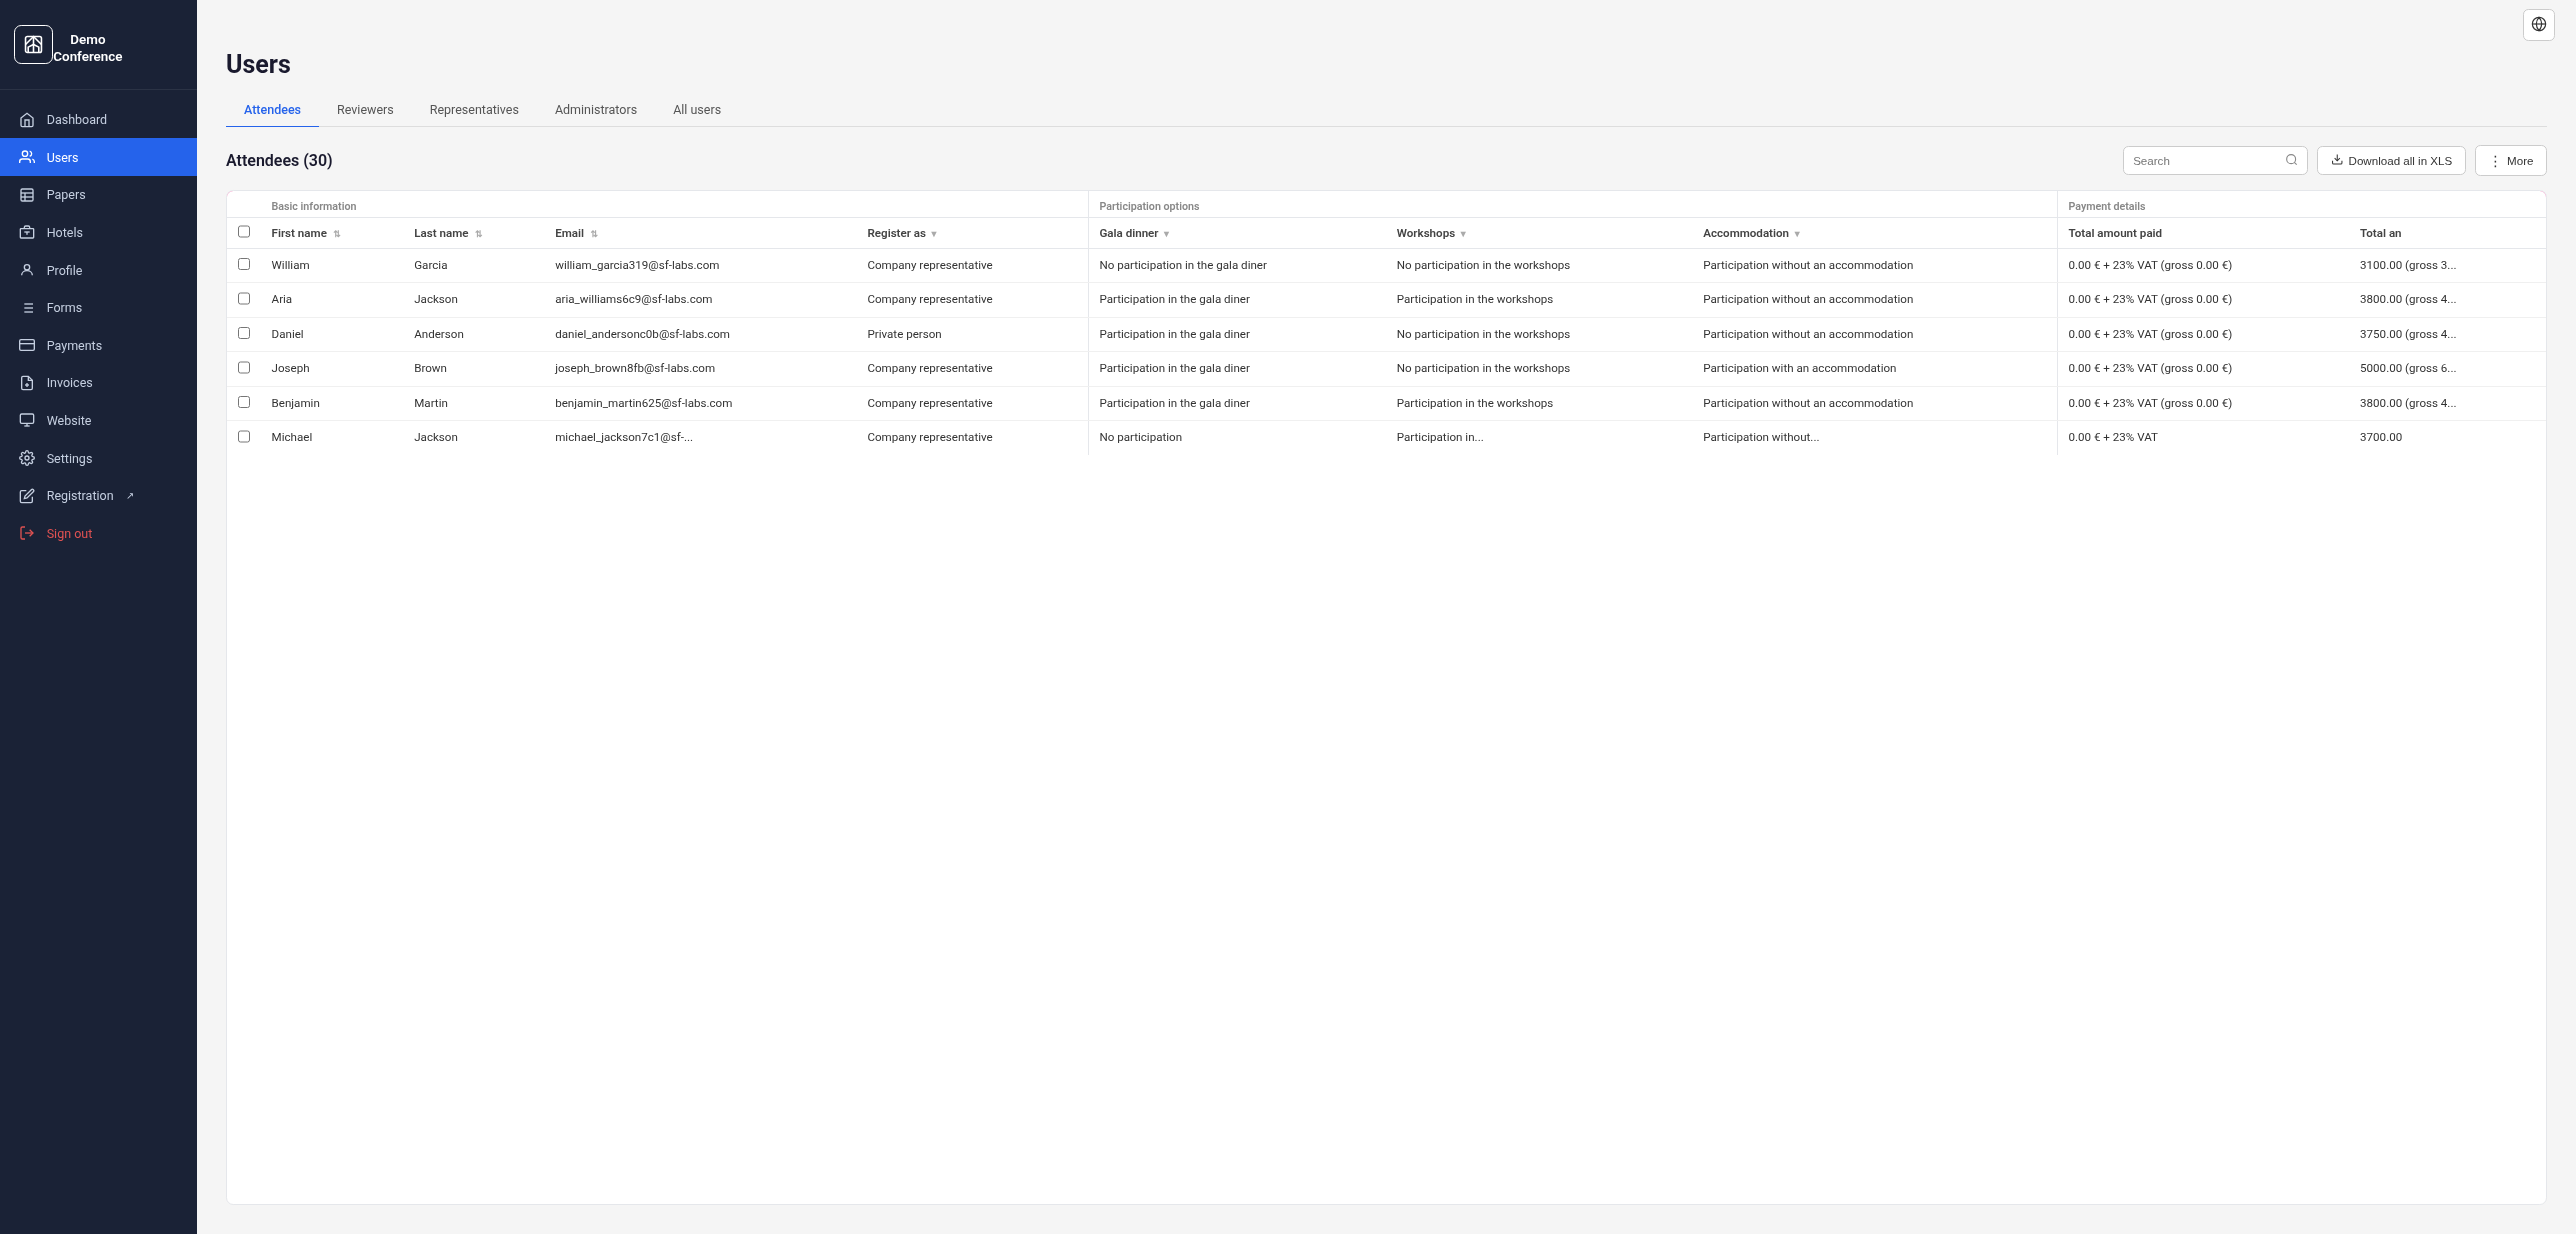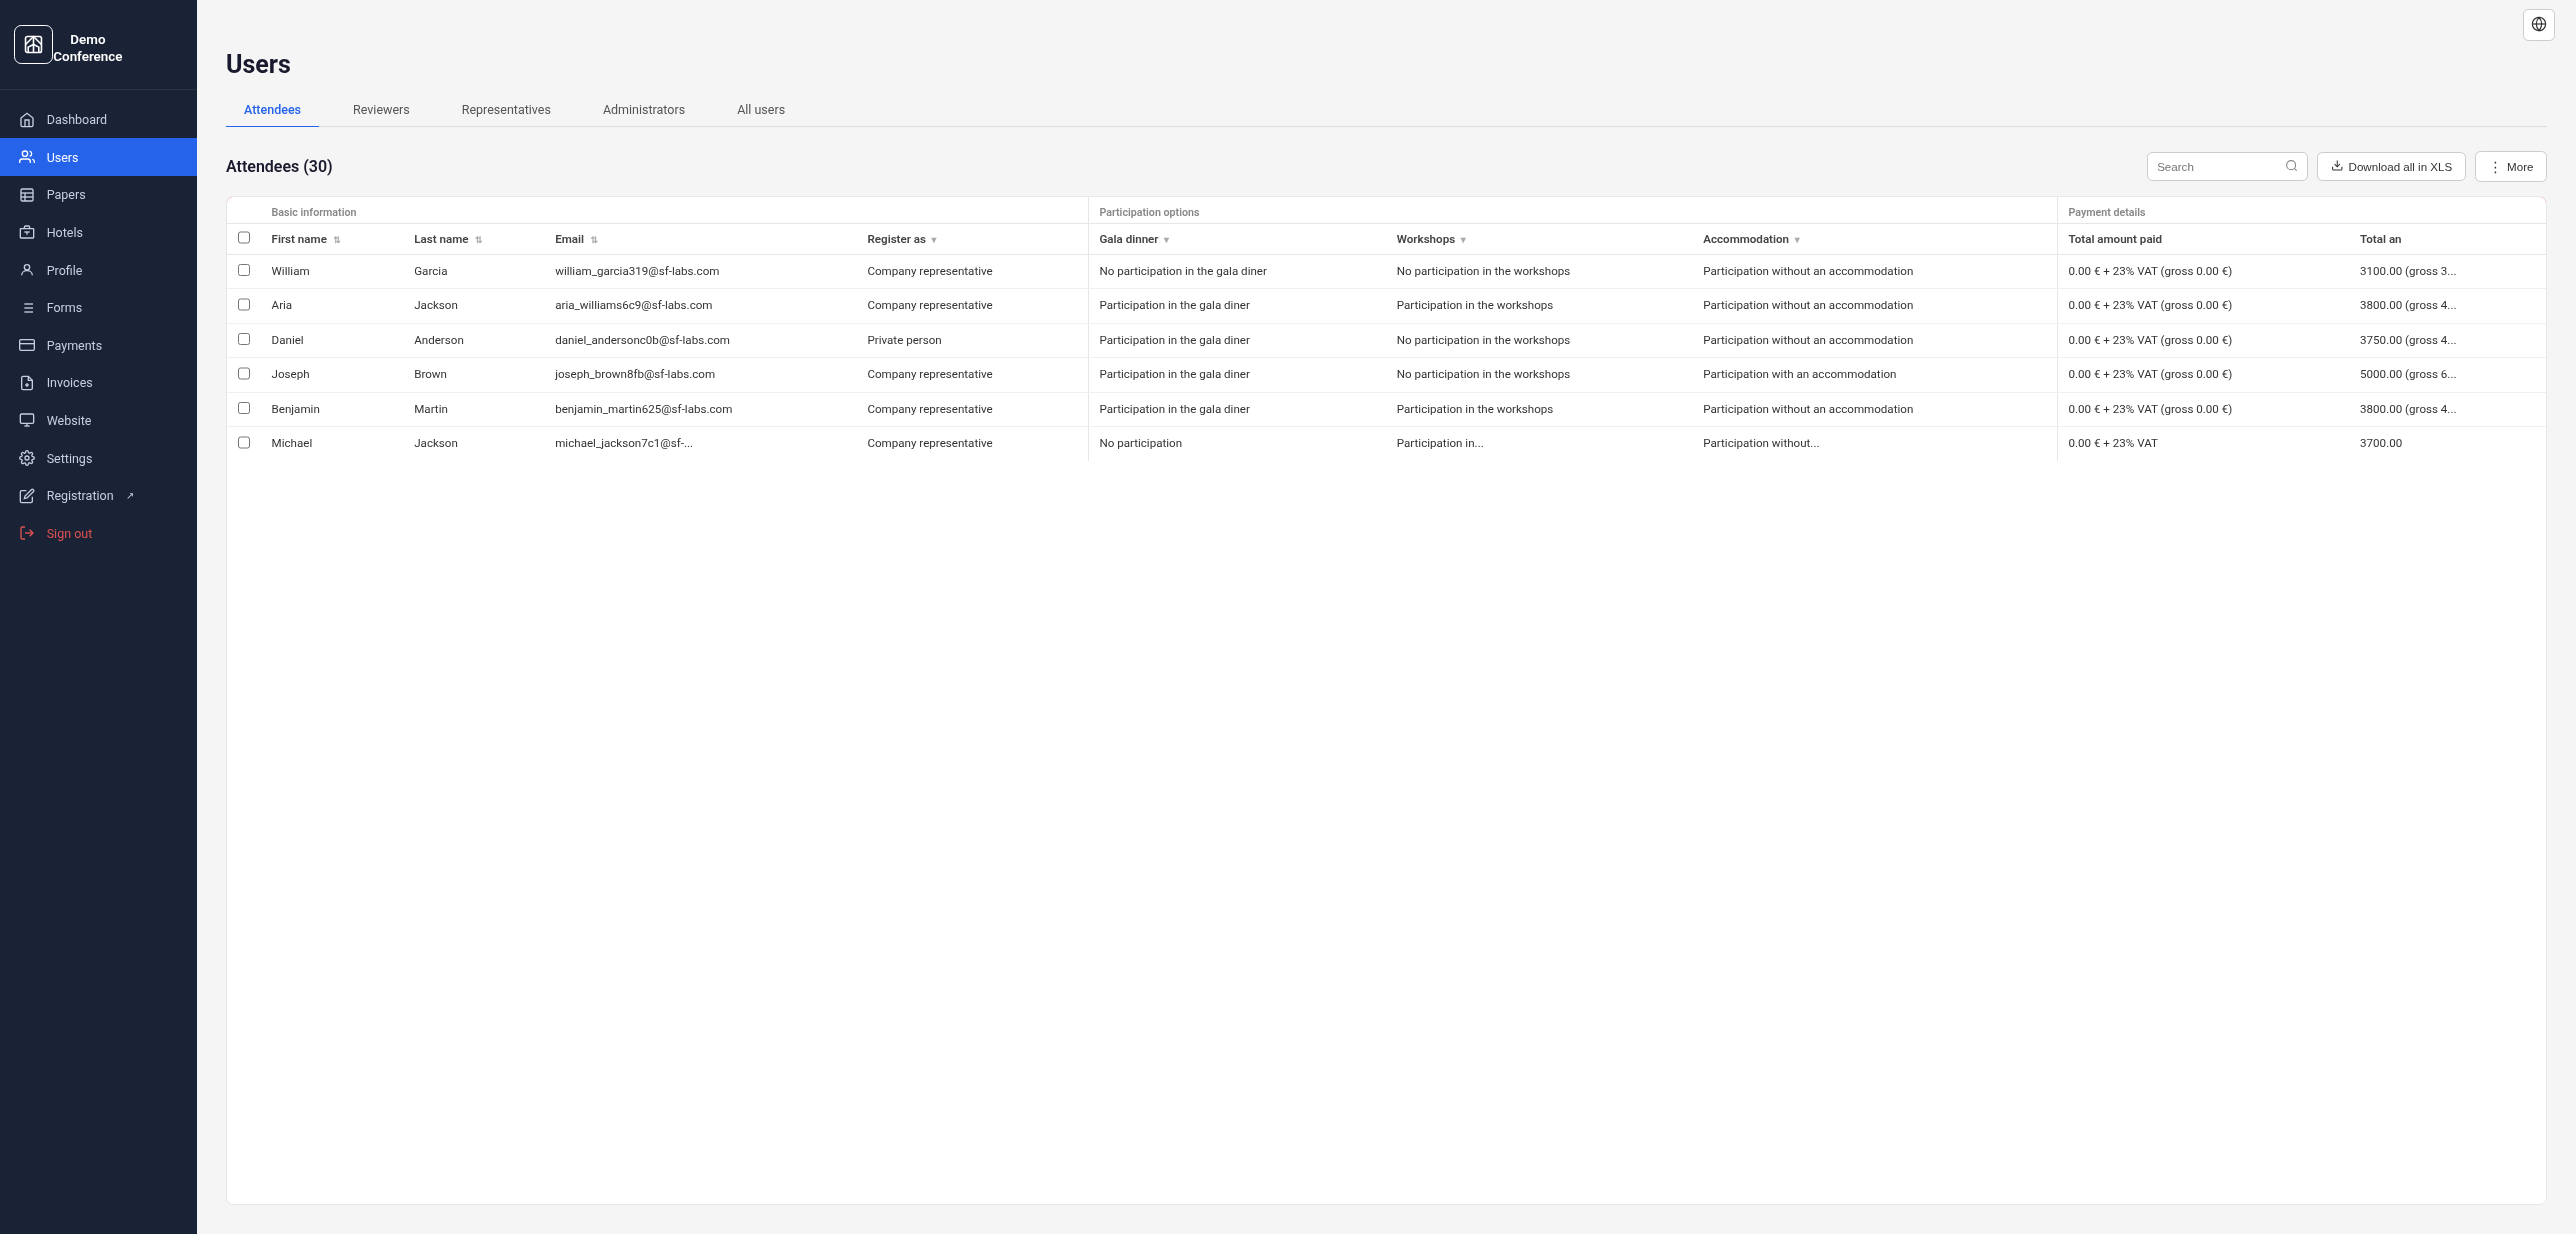--- a/index.html
+++ b/index.html
@@ -73,21 +73,21 @@
       flex: 1;
       padding: 0 29px 29px;
       overflow: hidden;
       display: flex;
       flex-direction: column;
     }
 
     .page-title { font-size: 25px; font-weight: 700; color: #1a1a2e; margin-bottom: 14.3px; }
 
     
-    .tabs { display: flex; gap: 16px; border-bottom: 0.9px solid #ddd; margin-bottom: 24px; }
+    .tabs { display: flex; gap: 0; border-bottom: 0.9px solid #ddd; margin-bottom: 18px; }
     .tab {
       padding: 9px 18px;
       font-size: 12.5px;
       color: #555;
       cursor: pointer;
       border-bottom: 1.8px solid transparent;
       margin-bottom: -0.9px;
     }
     .tab.active { color: #2563eb; border-bottom: 1.8px solid #2563eb; font-weight: 500; }
 
@@ -99,21 +99,21 @@
     .table-title { font-size: 16px; font-weight: 600; color: #1a1a2e; }
     .toolbar-right { display: flex; align-items: center; gap: 9px; }
 
     .search-box {
       display: flex; align-items: center;
       border: 0.9px solid #ccc;
       border-radius: 5.4px;
       background: #fff;
       padding: 5.4px 9px;
       gap: 5.4px;
-      width: 161px;
+      width: 185px;
     }
     .search-box input {
       border: none; outline: none; font-size: 11.6px; color: #333; width: 100%; background: transparent;
     }
 
     .btn-download {
       display: flex; align-items: center; gap: 5.4px;
       border: 0.9px solid #ccc;
       border-radius: 5.4px;
       background: #fff;

